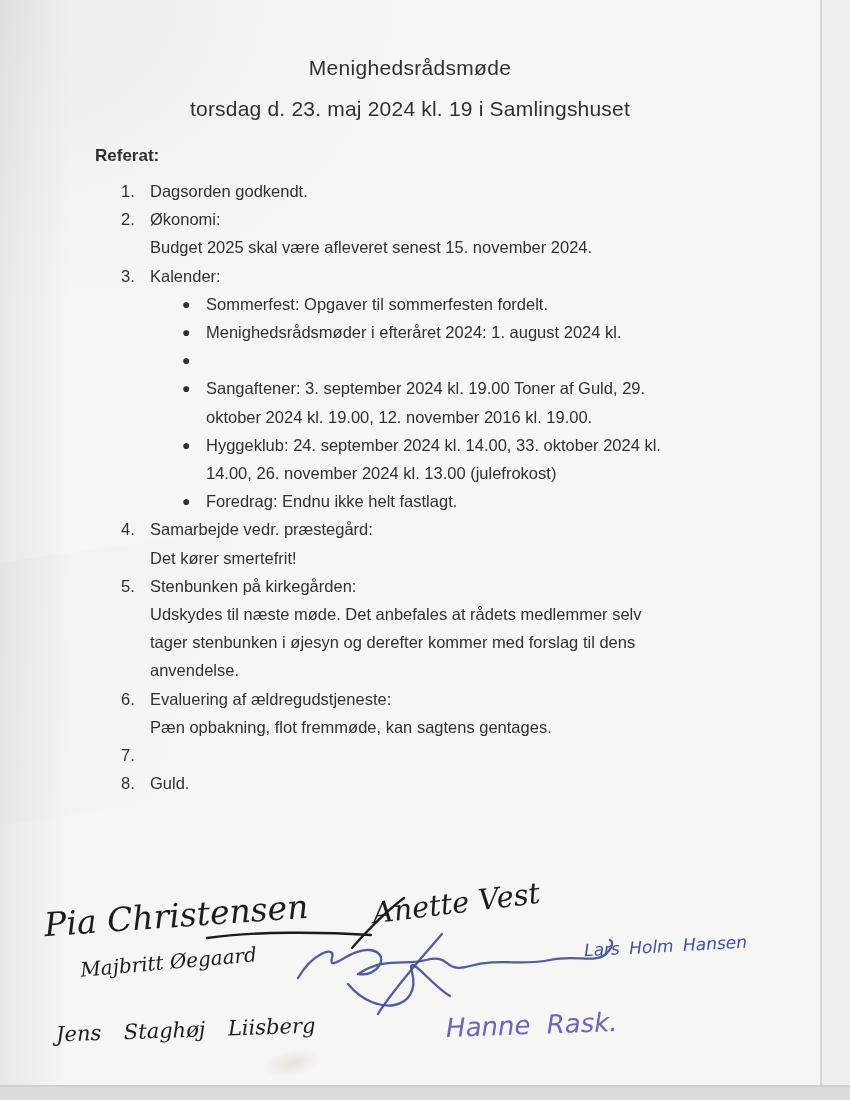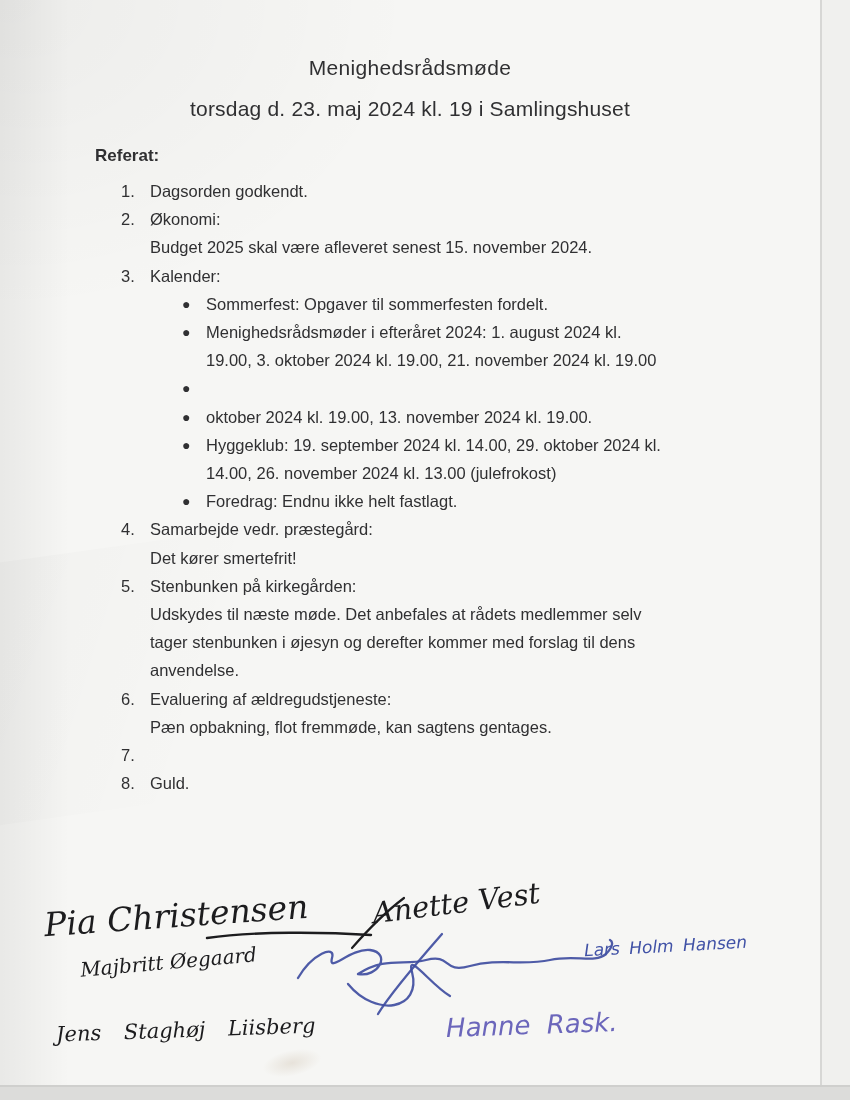--- a/index.html
+++ b/index.html
@@ -85,38 +85,38 @@
               <div class="bullet-row">
                 <span class="dot">●</span>
                 <div class="bullet-body">
                   <div class="line">Sommerfest: Opgaver til sommerfesten fordelt.</div>
                 </div>
               </div>
               <div class="bullet-row">
                 <span class="dot">●</span>
                 <div class="bullet-body">
                   <div class="line">Menighedsrådsmøder i efteråret 2024: 1. august 2024 kl.</div>
-                  <div class="line">19.00, 3. oktober 2024 kl. 19.00, 21. november 2024 kl. 19.00</div>
                 </div>
               </div>
               <div class="bullet-row">
                 <span class="dot">●</span>
                 <div class="bullet-body">
                 </div>
               </div>
               <div class="bullet-row">
                 <span class="dot">●</span>
                 <div class="bullet-body">
-                  <div class="line">oktober 2024 kl. 19.00, 13. november 2024 kl. 19.00.</div>
+                  <div class="line">Sangaftener: 3. september 2024 kl. 19.00 Toner af Guld, 29.</div>
+                  <div class="line">oktober 2024 kl. 19.00, 12. november 2016 kl. 19.00.</div>
                 </div>
               </div>
               <div class="bullet-row">
                 <span class="dot">●</span>
                 <div class="bullet-body">
-                  <div class="line">Hyggeklub: 19. september 2024 kl. 14.00, 29. oktober 2024 kl.</div>
+                  <div class="line">Hyggeklub: 24. september 2024 kl. 14.00, 33. oktober 2024 kl.</div>
                   <div class="line">14.00, 26. november 2024 kl. 13.00 (julefrokost)</div>
                 </div>
               </div>
               <div class="bullet-row">
                 <span class="dot">●</span>
                 <div class="bullet-body">
                   <div class="line">Foredrag: Endnu ikke helt fastlagt.</div>
                 </div>
               </div>
             </div>

